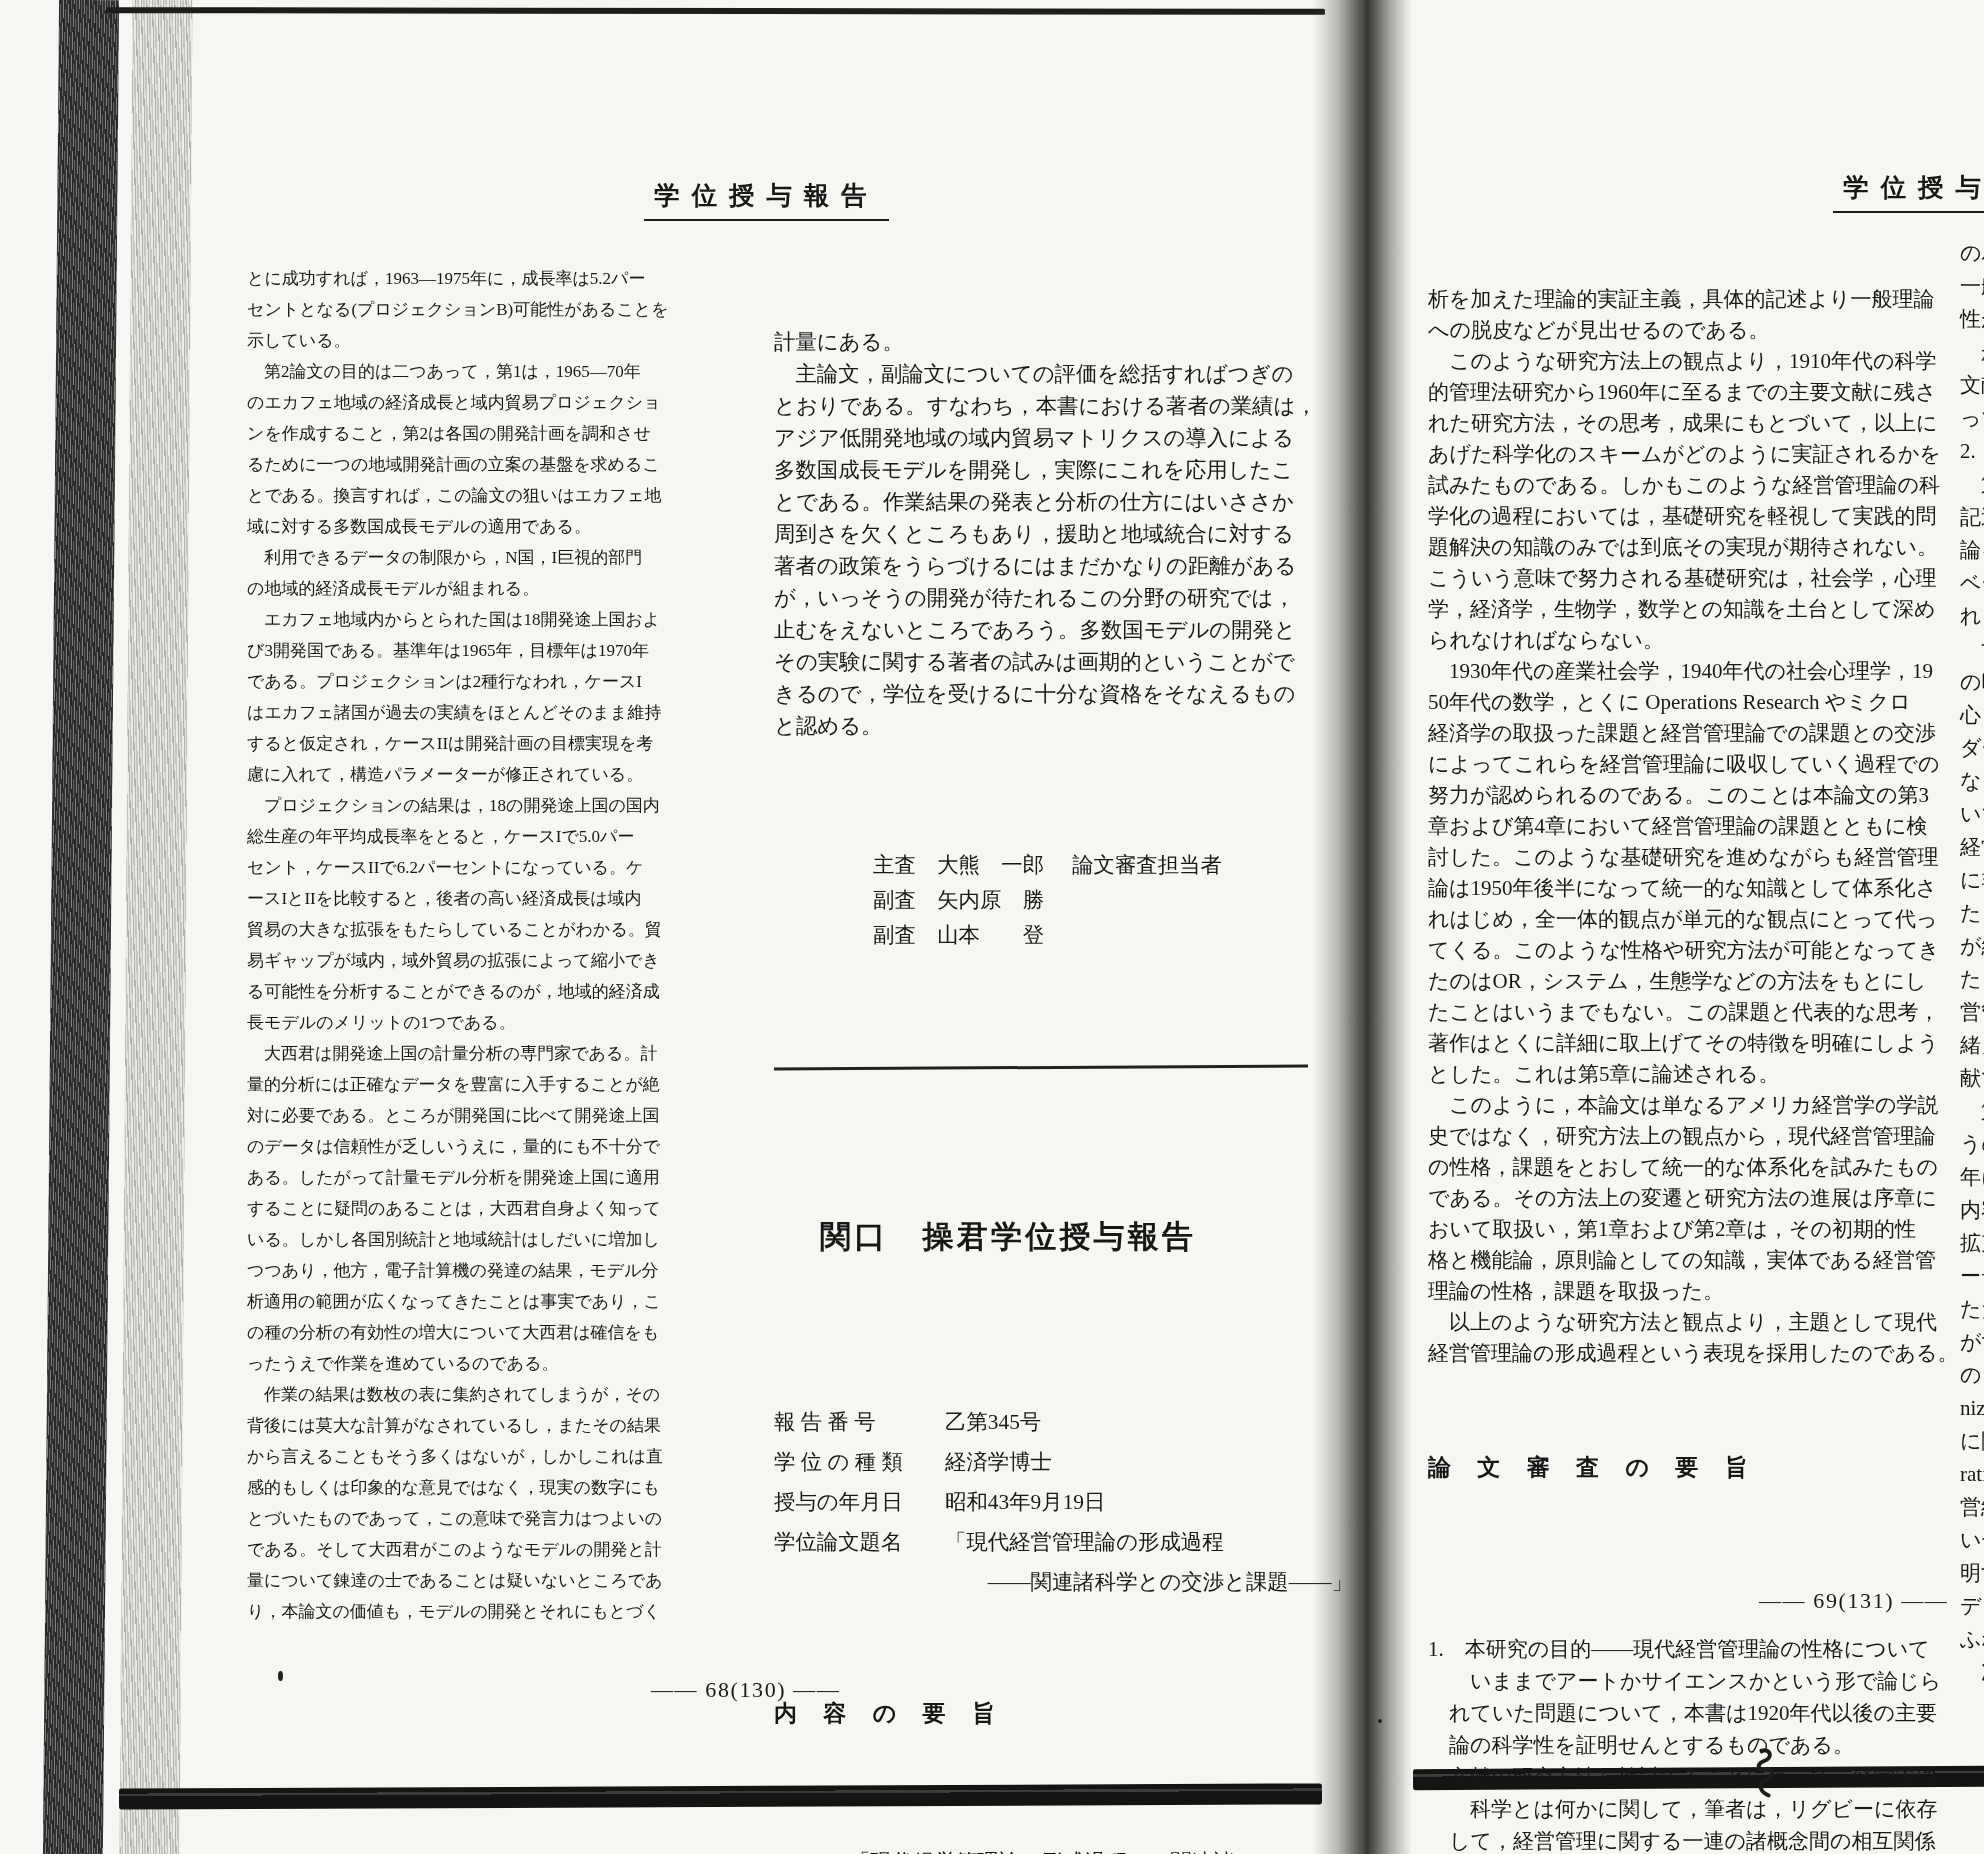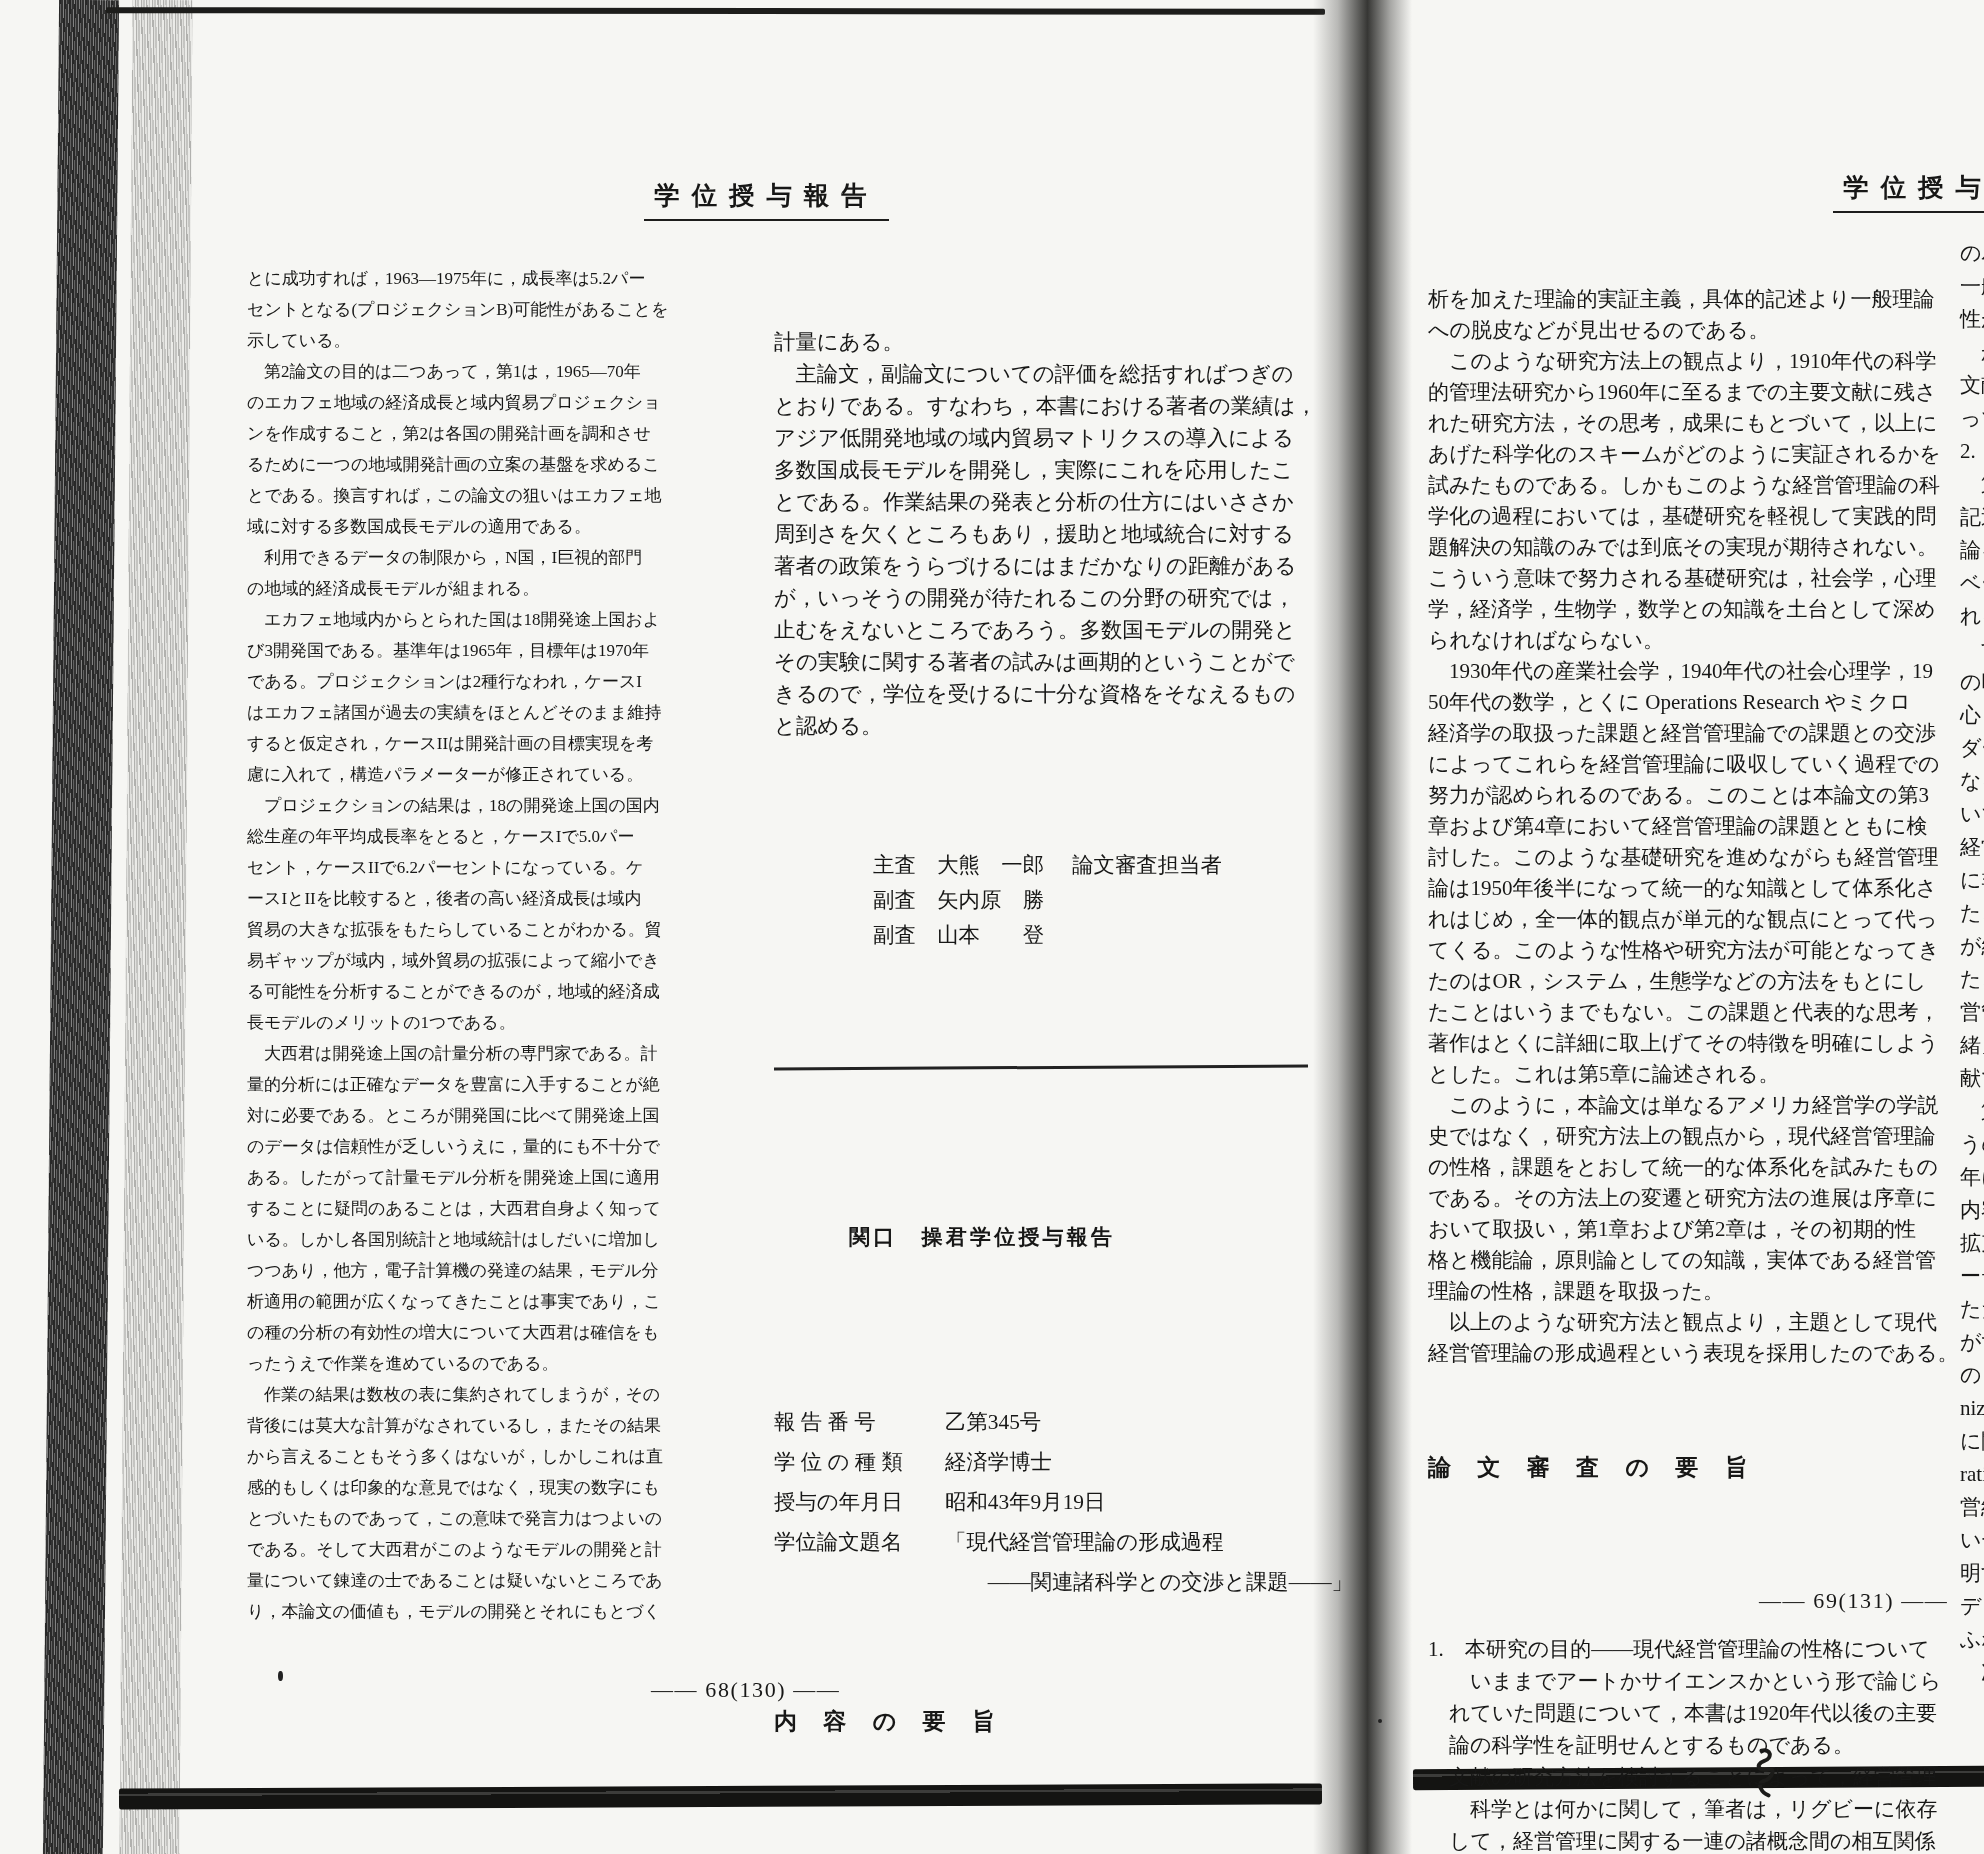--- a/index.html
+++ b/index.html
@@ -27,21 +27,21 @@
   .hdr{position:absolute;font-size:25.4px;font-weight:bold;letter-spacing:12px;
        padding:0 10.3px 6.4px 10.3px;border-bottom:2.8px solid #1d1d1c;white-space:pre;}
   .col{position:absolute;white-space:pre;}
   .tl{white-space:pre;}
   .c1{left:247px;top:263px;width:516px;font-size:17px;line-height:31px;}
   .c2{left:774px;top:262px;width:534px;font-size:21.4px;line-height:32px;}
   .c3{left:1428px;top:222px;width:518px;font-size:21px;line-height:31px;}
   .c4{left:1960px;top:237px;width:514px;font-size:21px;line-height:33px;}
   .committee{display:flex;gap:28px;margin:10.3px 0 0 99px;line-height:35px;font-size:21.4px;}
   .rule{height:2.8px;background:#222;margin-top:16.7px;width:534px;transform:rotate(-.3deg);}
-  .report-title{margin:54px 0 0 75px;font-size:21px;font-weight:bold;letter-spacing:3.2px;line-height:36px;}
+  .report-title{margin:54px 0 0 46px;font-size:31px;font-weight:bold;letter-spacing:3.2px;line-height:36px;}
   .meta{margin-top:51px;line-height:40px;}
   .meta-row{display:flex;}
   .meta-label{width:171px;flex:none;font-family:Liberation Serif, serif;}
   .center-head{font-size:23px;font-weight:bold;text-align:left;letter-spacing:10.3px;}
   .sub-title{margin-top:19px;padding-left:75px;line-height:35px;}
   .review-head{margin-top:20.6px;}
   .review{margin-top:88px;line-height:32px;}
   .pagenum{position:absolute;font-size:22px;letter-spacing:1.6px;white-space:pre;}
   .pn-left{left:651px;top:1677px;}
   .pn-right{left:1759px;top:1588px;}
@@ -78,21 +78,21 @@
       <div><div class="tl">主査　大熊　一郎</div><div class="tl">副査　矢内原　勝</div><div class="tl">副査　山本　　登</div></div>
       <div>論文審査担当者</div>
     </div>
 
     <div class="rule"></div>
 
     <div class="report-title">関口　操君学位授与報告</div>
 
     <div class="meta"><div class="meta-row"><span class="meta-label">報 告 番 号</span><span class="meta-value">乙第345号</span></div><div class="meta-row"><span class="meta-label">学 位 の 種 類</span><span class="meta-value">経済学博士</span></div><div class="meta-row"><span class="meta-label">授与の年月日</span><span class="meta-value">昭和43年9月19日</span></div><div class="meta-row"><span class="meta-label">学位論文題名</span><span class="meta-value">「現代経営管理論の形成過程</span></div><div class="meta-row"><span class="meta-label"></span><span class="meta-value">　　——関連諸科学との交渉と課題——」</span></div></div>
 
-    <div class="center-head" style="margin-top:8px;">内 容 の 要 旨</div>
+    <div class="center-head" style="margin-top:0;">内 容 の 要 旨</div>
 
     <div class="sub-title"><div class="tl">「現代経営管理論の形成過程——関連諸</div></div>
 
     
 
     
   </div>
 
   <div class="pagenum pn-left">—— 68(130) ——</div>
 

